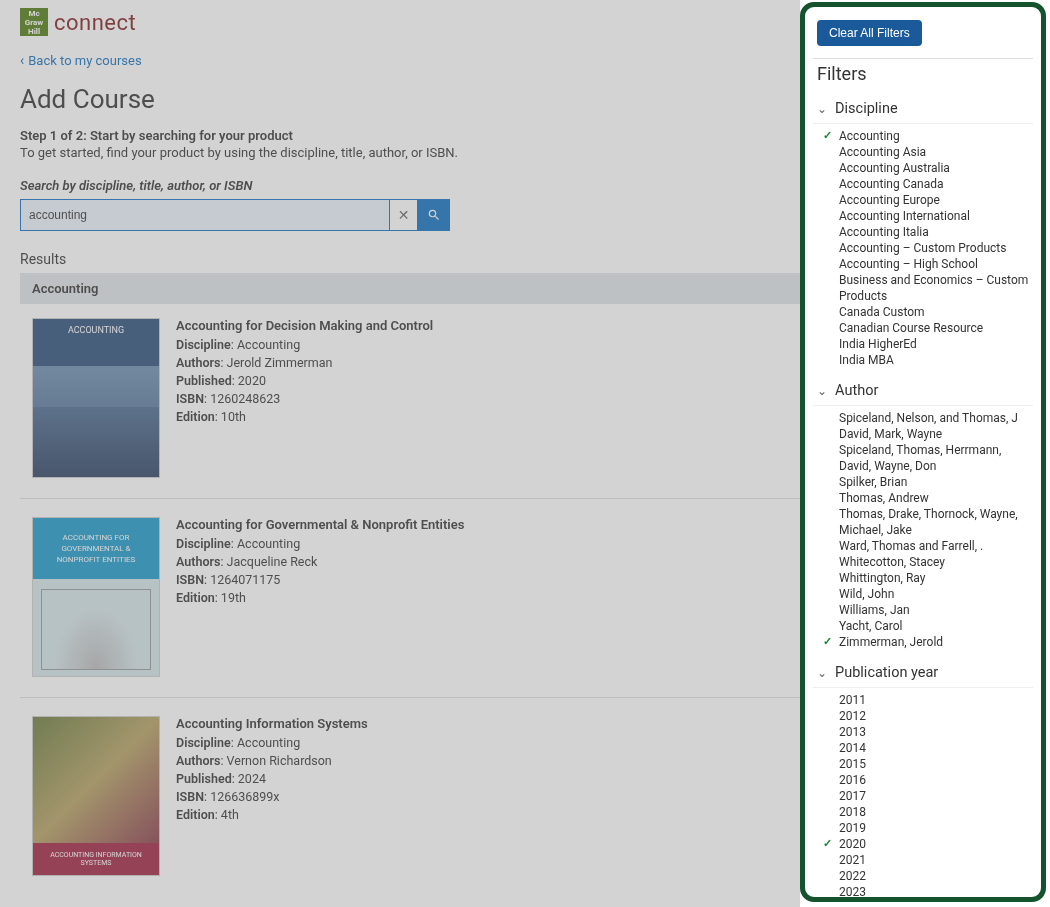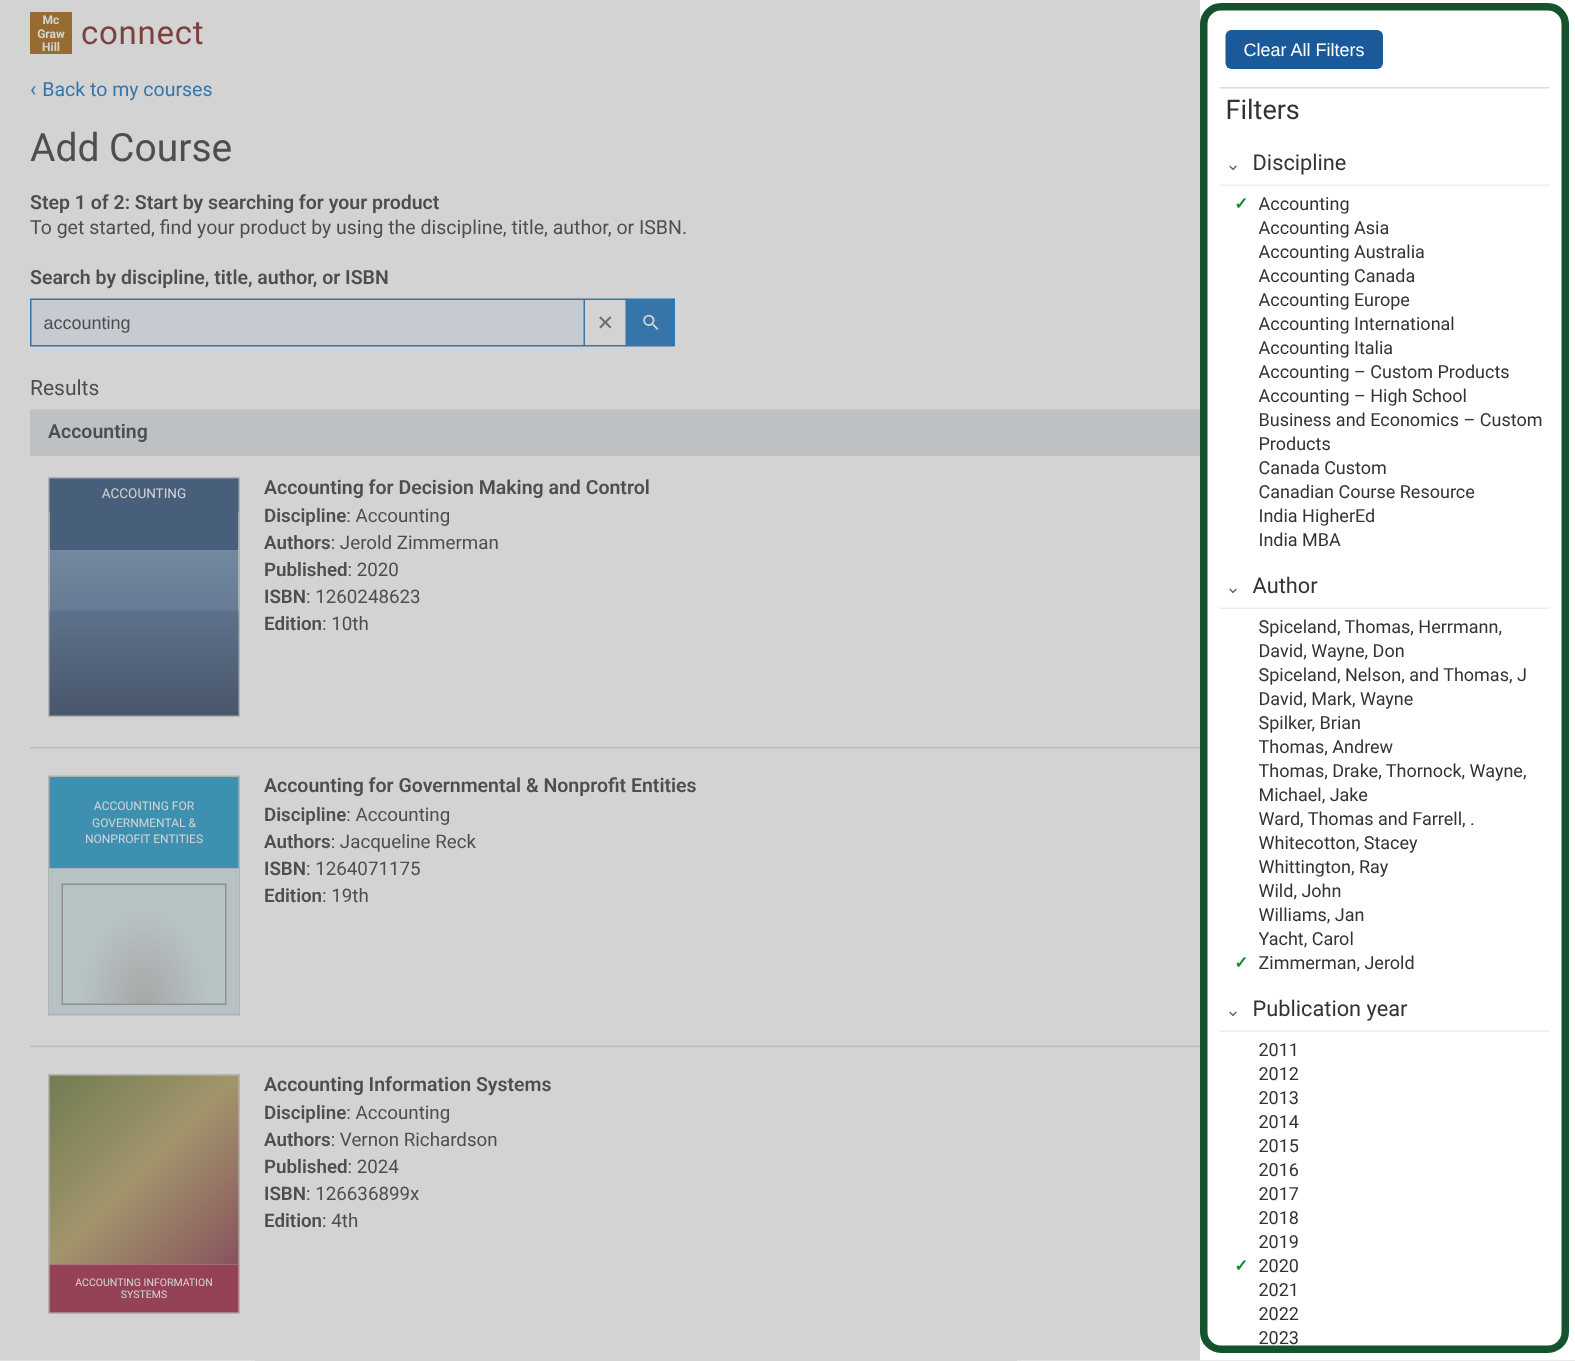--- a/index.html
+++ b/index.html
@@ -21,32 +21,32 @@
   .dim-overlay {
     position: absolute;
     left:0; top:0; width:800px; height:907px;
     background: rgba(130,130,130,0.35);
     pointer-events: none;
     z-index: 10;
   }
   
   .logo-row { display:flex; align-items:center; margin-bottom:6px; }
   .mh-logo {
-    width:28px; height:28px; background:#a16207; color:#fff;
+    width:28px; height:28px; background:#4d7c0f; color:#fff;
     font-size:8px; line-height:9px; text-align:center;
     display:flex; flex-direction:column; justify-content:center;
     font-weight:bold;
   }
   .connect-logo { font-size:22px; font-weight:400; margin-left:6px; color:#7f1d1d; letter-spacing:0.5px; }
   .back-link { color:#0f6fbf; font-size:13px; margin:10px 0; display:inline-flex; align-items:center; cursor:pointer; }
   .back-link .chev { margin-right:4px; font-size:14px; }
   h1.page-title { font-size:26px; font-weight:400; color:#333; margin:6px 0 14px; }
   .step-line { font-weight:600; font-size:13px; }
   .step-desc { font-size:13px; margin-top:2px; margin-bottom:18px; }
-  .search-label { font-weight:600; font-size:13px; margin-bottom:6px; }
+  .search-label { font-weight:600; font-size:13px; margin-bottom:6px;font-style:italic; }
   .search-row { display:flex; align-items:stretch; margin-bottom:20px; }
   .search-input {
     width: 370px; height:32px; border:1px solid #0f6fbf;
     background:#eaf3fa; padding:0 8px; font-size:12px; color:#333;
   }
   .clear-btn {
     width:28px; height:32px; border:1px solid #0f6fbf; border-left:none;
     background:#fff; display:flex; align-items:center; justify-content:center;
     font-size:14px; cursor:pointer; color:#666;
   }
@@ -218,22 +218,22 @@
       <div class="filter-item">Canadian Course Resource</div>
       <div class="filter-item">India HigherEd</div>
       <div class="filter-item">India MBA</div>
     </div>
 
   <div class="filter-section-head">
     <span class="chev">⌄</span>
     <span>Author</span>
   </div>
   <div class="filter-list tight" id="auth-list">
+      <div class="filter-item">Spiceland, Nelson, and Thomas, J David, Mark, Wayne</div>
       <div class="filter-item">Spiceland, Thomas, Herrmann, David, Wayne, Don</div>
-      <div class="filter-item">Spiceland, Nelson, and Thomas, J David, Mark, Wayne</div>
       <div class="filter-item">Spilker, Brian</div>
       <div class="filter-item">Thomas, Andrew</div>
       <div class="filter-item">Thomas, Drake, Thornock, Wayne, Michael, Jake</div>
       <div class="filter-item">Ward, Thomas and Farrell, .</div>
       <div class="filter-item">Whitecotton, Stacey</div>
       <div class="filter-item">Whittington, Ray</div>
       <div class="filter-item">Wild, John</div>
       <div class="filter-item">Williams, Jan</div>
       <div class="filter-item">Yacht, Carol</div>
       <div class="filter-item checked">Zimmerman, Jerold</div>

